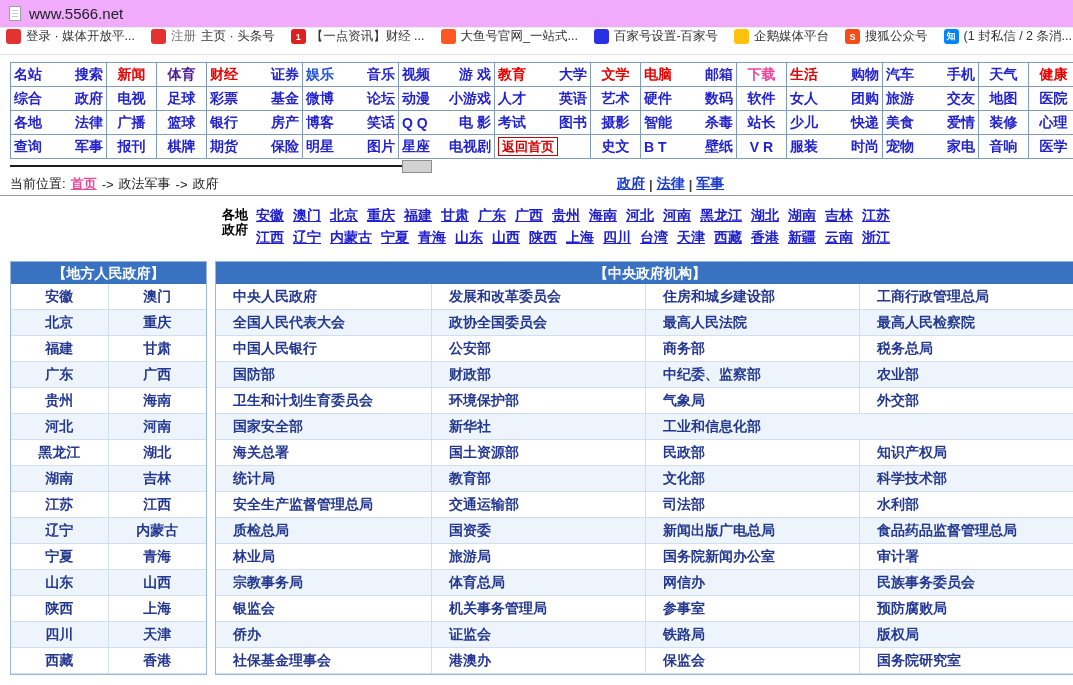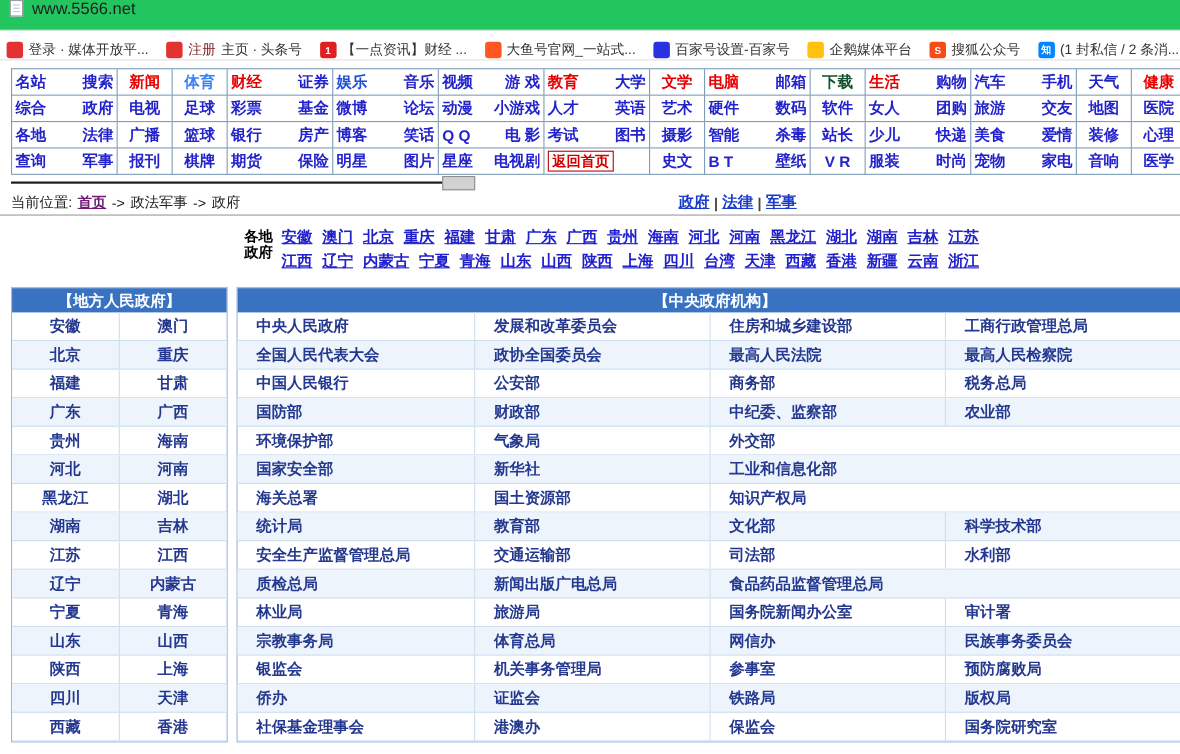--- a/index.html
+++ b/index.html
@@ -1,51 +1,51 @@
 <!DOCTYPE html>
 <html style="--header-blue: #3a72c2; --stripe: #edf4fb; --grid-border: #7f9db9; --box-border: #9cb8d6; --row-border: #cfdfef; --nav-link: #2323cc; --table-link: #24388f; --red: #e60000;"><head>
 <meta charset="utf-8">
 <style>
   *{box-sizing:border-box;margin:0;padding:0}
   html,body{width:1073px;height:685px;overflow:hidden;background:#fff;
     font-family:"Liberation Sans","DejaVu Sans",sans-serif}
   a{text-decoration:none;cursor:pointer}
 
   
-  .tab-bar{height:28px;display:flex;align-items:flex-start;padding-left:9px;background:#22c55e;border-bottom:1px solid #ececec}
+  .tab-bar{height:28px;display:flex;align-items:center;padding-left:9px;background:#f0abfc;border-bottom:1px solid #ececec}
   .doc-icon{width:12px;height:15px;border:1px solid #9aa0a6;background:#fff;margin-right:8px;position:relative;flex:none}
   .doc-icon::after{content:"";position:absolute;left:2px;top:3px;right:2px;height:1px;background:#c3c8cd;box-shadow:0 3px 0 #c3c8cd,0 6px 0 #c3c8cd}
   .address{font-size:15px;color:#202124}
-  .bookmarks{height:27px;display:flex;align-items:flex-end;gap:16px;padding-left:6px;border-bottom:1px solid #e2e2e2;white-space:nowrap;overflow:hidden}
+  .bookmarks{height:27px;display:flex;align-items:flex-start;gap:16px;padding-left:6px;border-bottom:1px solid #e2e2e2;white-space:nowrap;overflow:hidden}
   .bm-item{display:flex;align-items:center;gap:5px;font-size:12.5px;color:#333;cursor:pointer;flex:none}
   .bm-icon{width:15px;height:15px;border-radius:3px;color:#fff;font-size:9px;font-weight:bold;display:flex;align-items:center;justify-content:center;flex:none}
-  .bm-prefix{color:#7f1d1d}
+  .bm-prefix{color:#737373}
 
   
   .nav-wrap{margin:7px 0 0 10px;width:1090px}
   .nav-table{display:inline-block;border-top:1px solid var(--grid-border,#7f9db9);border-left:1px solid var(--grid-border,#7f9db9);background:#fff}
   .nav-row{display:flex}
   .nav-cell{border-right:1px solid var(--grid-border,#7f9db9);border-bottom:1px solid var(--grid-border,#7f9db9);height:24px;display:flex;align-items:center;justify-content:space-between;padding:0 3px}
   .nav-cell.w1{width:50px;justify-content:center}
   .nav-cell.w2{width:96px}
   .nl{font-size:14px;font-weight:bold;color:var(--nav-link,#2323cc);white-space:nowrap}
   .nl.red{color:var(--red,#e60000)}
-  .nl.green{color:#3b82f6}
+  .nl.green{color:#4c1d95}
   .nl.magenta{color:#1d4ed8}
-  .nl.dark{color:#14532d}
+  .nl.dark{color:#ec4899}
   .nl.boxed{color:#d40000;border:1px solid #c00000;padding:0 3px;height:19px;line-height:17px;font-size:13px}
 
   
   .divider{position:relative;height:14px;margin-left:10px}
   .divider .black-line{position:absolute;left:0;top:6px;width:392px;height:2px;background:#1c1c1c}
   .divider .thumb{position:absolute;left:392px;top:1px;width:30px;height:13px;background:#d2d2d2;border:1px solid #8f8f8f;cursor:pointer}
 
   
   .breadcrumb{position:relative;height:22px;margin-left:10px;font-size:13px;color:#222;display:flex;align-items:center;gap:5px}
-  .bc-home{color:#701a75;font-weight:bold;text-decoration:underline}
+  .bc-home{color:#ec4899;font-weight:bold;text-decoration:underline}
   .bc-item{color:#222}
   .bc-right{position:absolute;left:607px;top:0;height:22px;display:flex;align-items:center}
   .bc-link{color:#1a3ccc;font-weight:bold;text-decoration:underline;font-size:14px}
   .bc-sep{color:#444;margin:0 4px;font-weight:bold}
   .rule{border-bottom:1px solid #9a9a9a;width:1073px}
 
   
   .region{display:flex;margin:8px 0 0 222px;gap:8px;align-items:flex-start}
   .region-label{font-size:13px;font-weight:bold;color:#000;line-height:15px;text-align:center;padding-top:3px}
   .region-row{display:flex;gap:9px;line-height:22px}
@@ -474,48 +474,51 @@
           <a class="central-link">商务部</a>
           <a class="central-link">税务总局</a>
         </div>
         <div class="central-row">
           <a class="central-link">国防部</a>
           <a class="central-link">财政部</a>
           <a class="central-link">中纪委、监察部</a>
           <a class="central-link">农业部</a>
         </div>
         <div class="central-row">
+          <a class="central-link">卫生和计划生育委员会</a>
           <a class="central-link">环境保护部</a>
           <a class="central-link">气象局</a>
           <a class="central-link">外交部</a>
         </div>
         <div class="central-row">
           <a class="central-link">国家安全部</a>
           <a class="central-link">新华社</a>
           <a class="central-link">工业和信息化部</a>
         </div>
         <div class="central-row">
           <a class="central-link">海关总署</a>
           <a class="central-link">国土资源部</a>
+          <a class="central-link">民政部</a>
           <a class="central-link">知识产权局</a>
         </div>
         <div class="central-row">
           <a class="central-link">统计局</a>
           <a class="central-link">教育部</a>
           <a class="central-link">文化部</a>
           <a class="central-link">科学技术部</a>
         </div>
         <div class="central-row">
           <a class="central-link">安全生产监督管理总局</a>
           <a class="central-link">交通运输部</a>
           <a class="central-link">司法部</a>
           <a class="central-link">水利部</a>
         </div>
         <div class="central-row">
           <a class="central-link">质检总局</a>
+          <a class="central-link">国资委</a>
           <a class="central-link">新闻出版广电总局</a>
           <a class="central-link">食品药品监督管理总局</a>
         </div>
         <div class="central-row">
           <a class="central-link">林业局</a>
           <a class="central-link">旅游局</a>
           <a class="central-link">国务院新闻办公室</a>
           <a class="central-link">审计署</a>
         </div>
         <div class="central-row">

